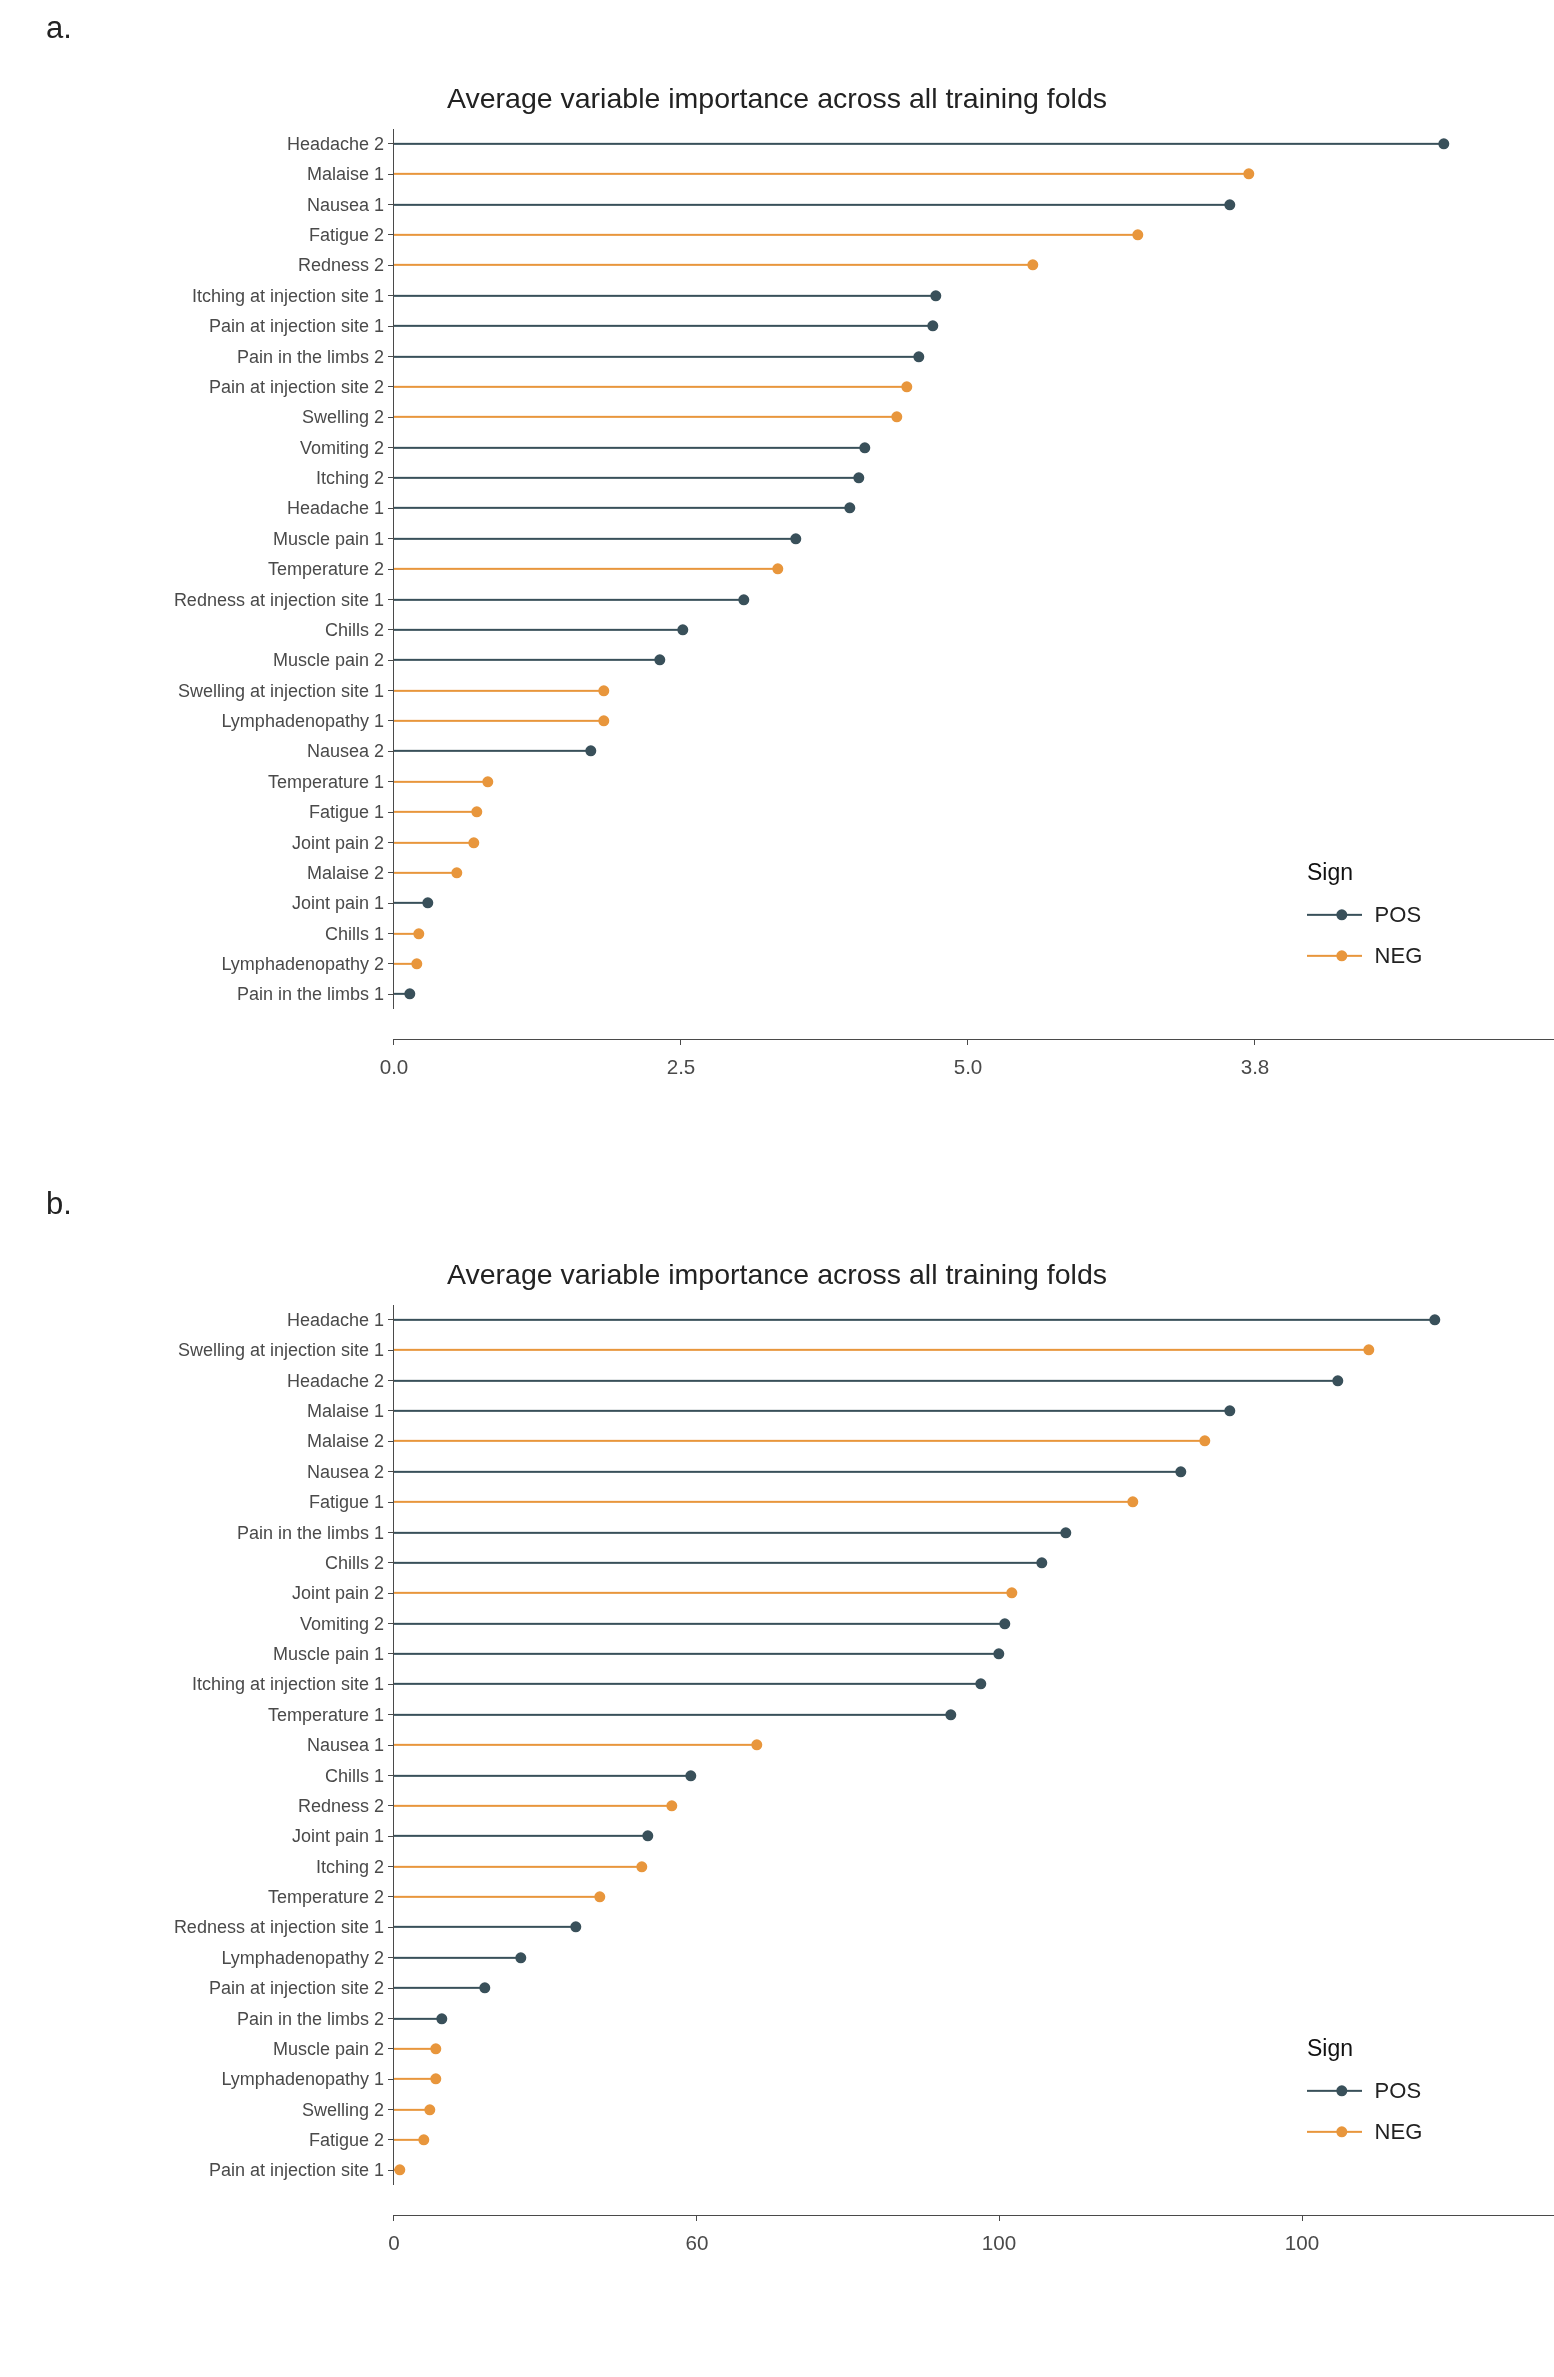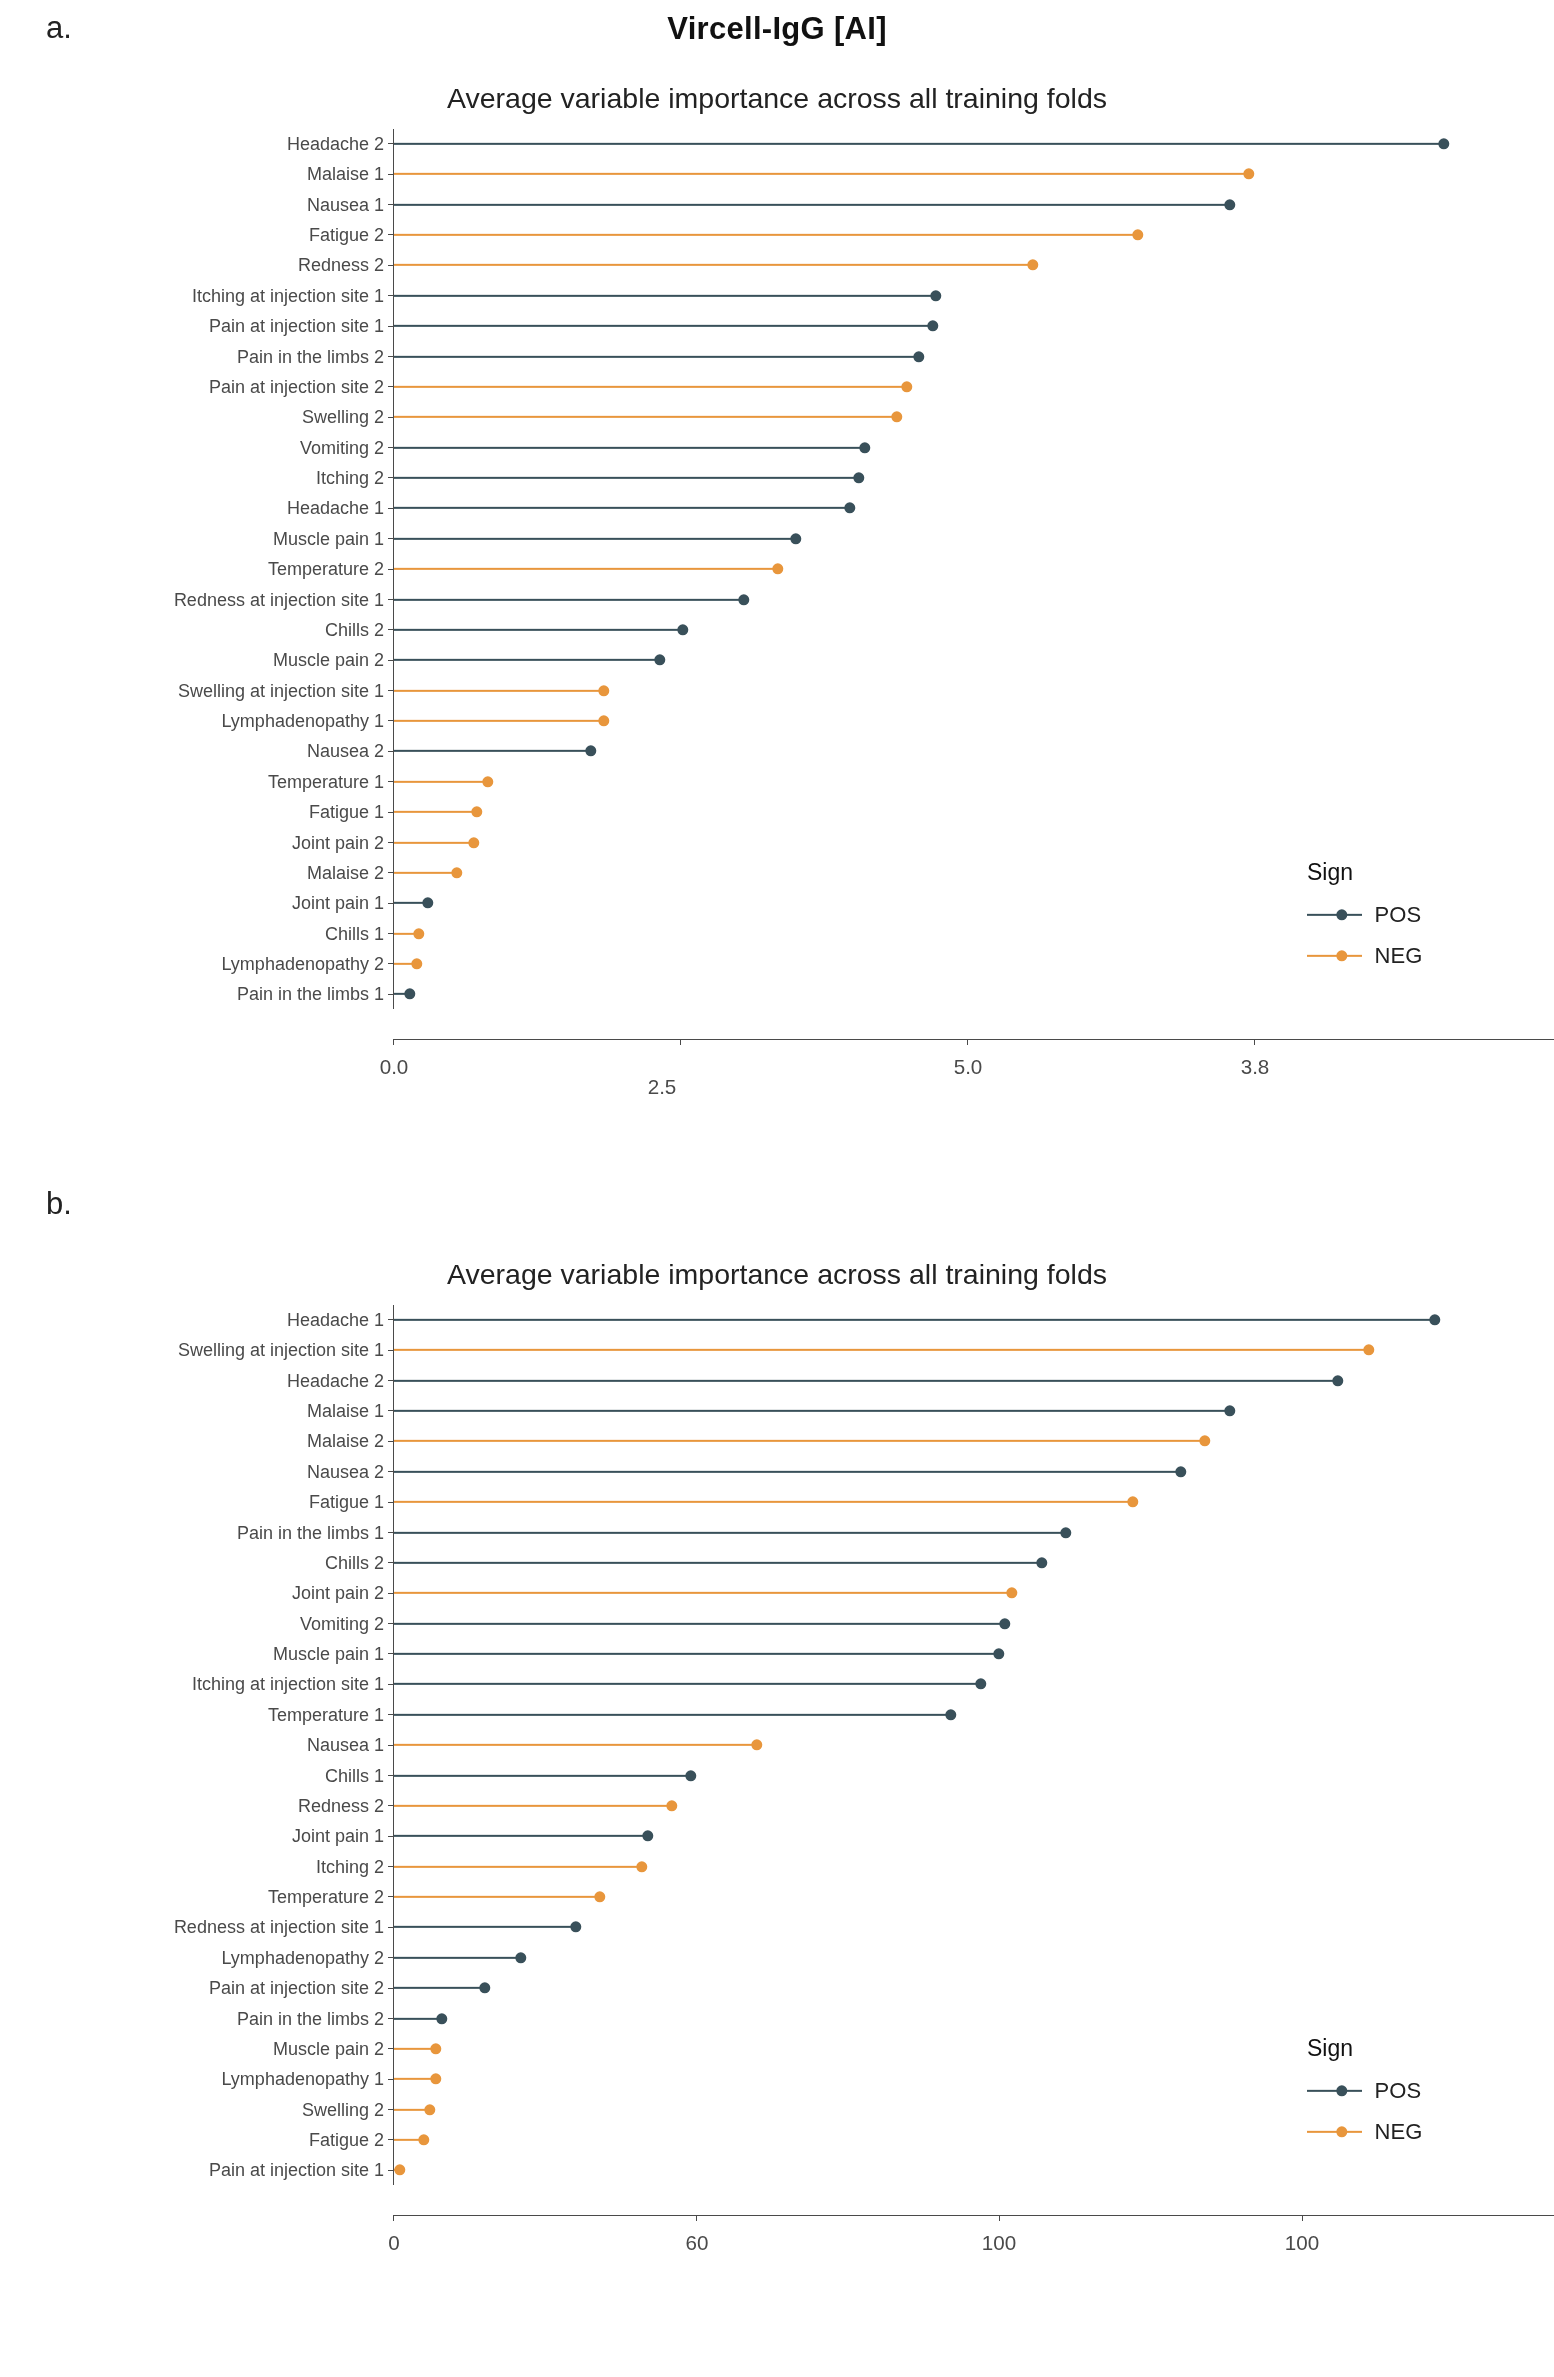--- a/index.html
+++ b/index.html
@@ -144,21 +144,20 @@
     font-size: 22px;
     color: #222222;
   }
 </style>
 </head>
 <body>
 
 <div id="figure-root">
     <div class="panel" style="position: absolute; left: 0px; top: 0px; width: 1554px; height: 1176px;">
       <div class="panel-letter" style="left: 46px; top: 10.3px;">a.</div>
-      <div class="panel-title" style="position: absolute; left: 0px; top: 11.4px; width: 1554px;">Vircell-IgG [AI]</div>
       <div class="panel-subtitle" style="position: absolute; left: 0px; top: 67px; width: 1554px;">Average variable importance across all training folds</div>
       <div class="plot" style="position: absolute; left: 0px; top: 0px; width: 1554px; height: 1142px;">
         <div class="vaxis-line" style="left: 393px; top: 129px; height: 880px;"></div>
         <div class="axis-line" style="left: 393px; top: 1039px; width: 1165px;"></div>
         <div class="rowlabel" style="top: 144px; right: 1170px;">Headache 2</div>
         <div class="tickmark" style="left: 388px; top: 143px; width: 5.1px; height: 1.1px;"></div>
         <div class="lollipop-stem" style="left: 394px; top: 144px; width: 1050px; background: rgb(57, 80, 90);"></div>
         <div class="lollipop-dot" style="left: 1444px; top: 144px; background: rgb(57, 80, 90);"></div>
         <div class="rowlabel" style="top: 174px; right: 1170px;">Malaise 1</div>
         <div class="tickmark" style="left: 388px; top: 174px; width: 5.1px; height: 1.1px;"></div>
@@ -268,21 +267,21 @@
         <div class="tickmark" style="left: 388px; top: 963px; width: 5.1px; height: 1.1px;"></div>
         <div class="lollipop-stem" style="left: 394px; top: 964px; width: 23px; background: rgb(232, 150, 60);"></div>
         <div class="lollipop-dot" style="left: 417px; top: 964px; background: rgb(232, 150, 60);"></div>
         <div class="rowlabel" style="top: 994px; right: 1170px;">Pain in the limbs 1</div>
         <div class="tickmark" style="left: 388px; top: 994px; width: 5.1px; height: 1.1px;"></div>
         <div class="lollipop-stem" style="left: 394px; top: 994px; width: 16px; background: rgb(57, 80, 90);"></div>
         <div class="lollipop-dot" style="left: 410px; top: 994px; background: rgb(57, 80, 90);"></div>
         <div class="tickmark" style="left: 393px; top: 1040px;"></div>
         <div class="xtick-label" style="left: 394px; top: 1055px;">0.0</div>
         <div class="tickmark" style="left: 680px; top: 1040px;"></div>
-        <div class="xtick-label" style="left: 662px; top: 1055px; margin-top: 20px;">2.5</div>
+        <div class="xtick-label" style="left: 681px; top: 1055px;">2.5</div>
         <div class="tickmark" style="left: 967px; top: 1040px;"></div>
         <div class="xtick-label" style="left: 968px; top: 1055px;">5.0</div>
         <div class="tickmark" style="left: 1254px; top: 1040px;"></div>
         <div class="xtick-label" style="left: 1255px; top: 1055px;">3.8</div>
         <div class="legend" style="left: 1307px; top: 859px;">
           <div class="legend-title">Sign</div>
           <div class="legend-row">
             <span class="legend-key">
               <span class="kline" style="background: rgb(57, 80, 90);"></span>
               <span class="kdot" style="background: rgb(57, 80, 90);"></span>

